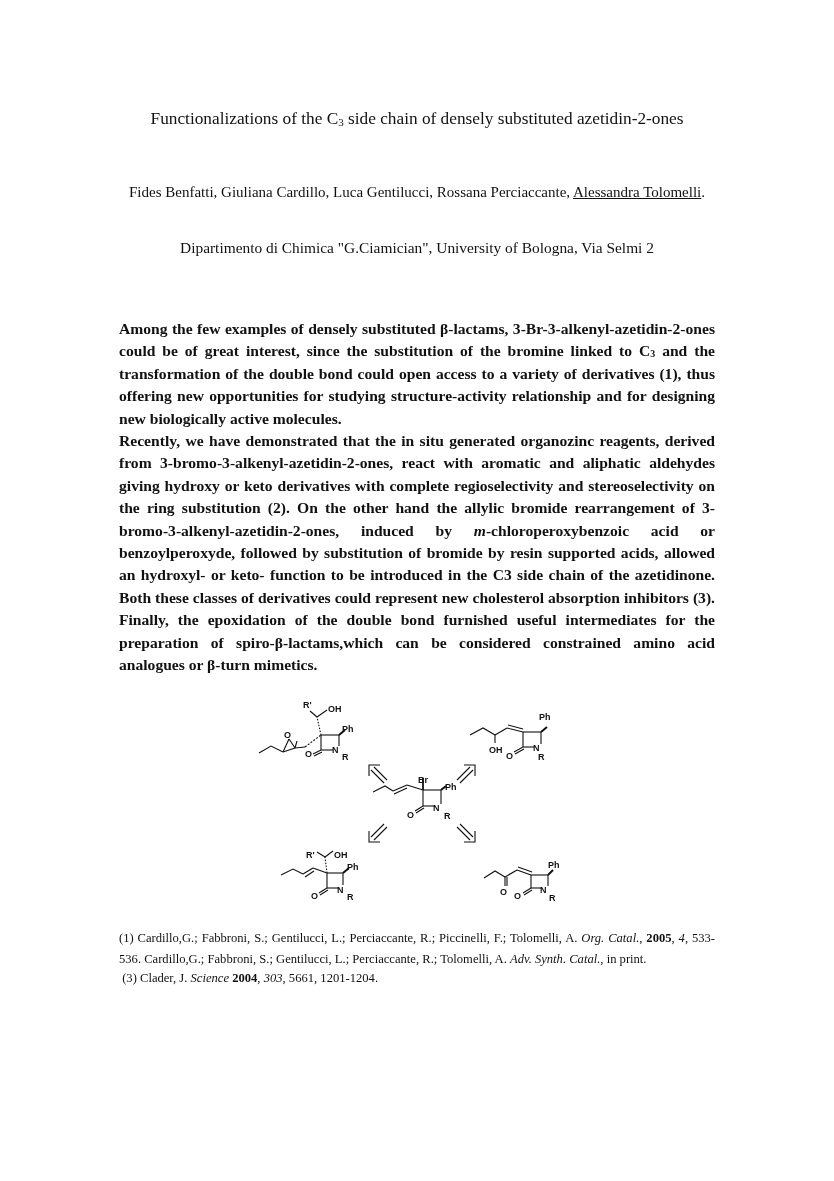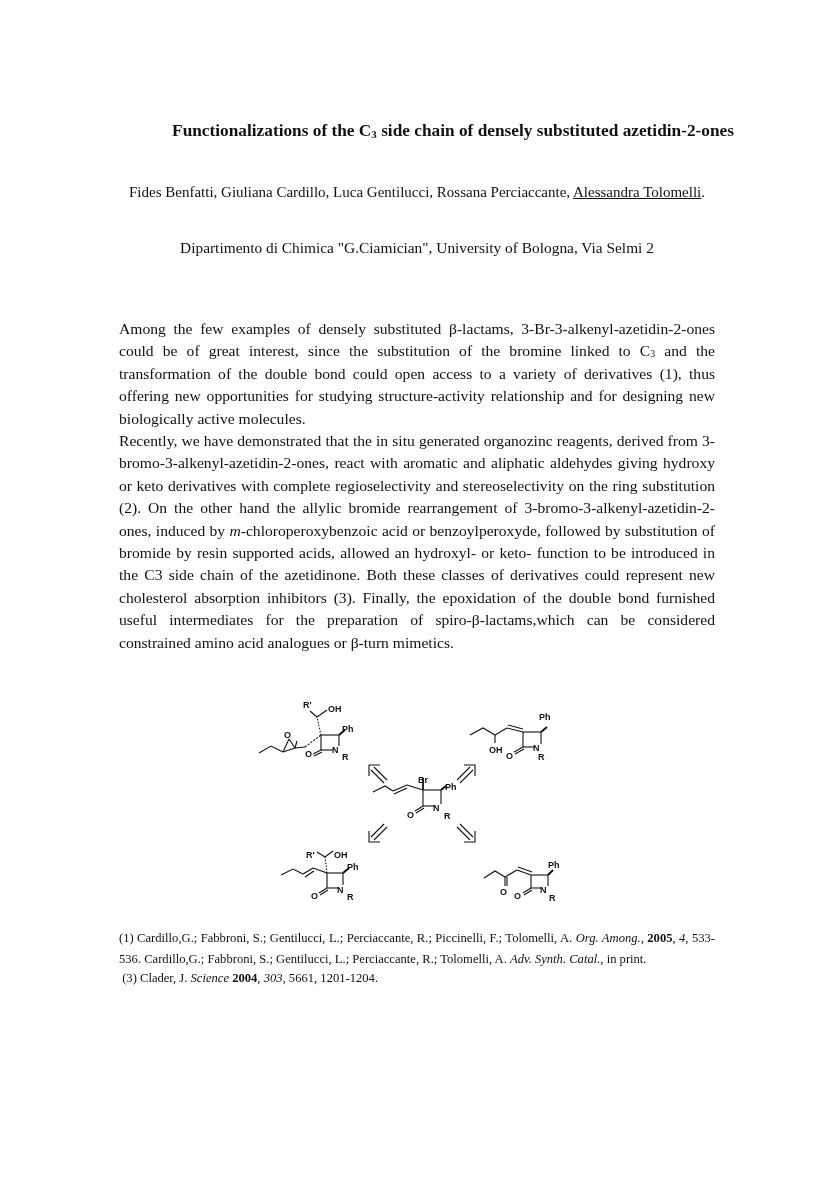--- a/index.html
+++ b/index.html
@@ -1,29 +1,29 @@
 <!DOCTYPE html>
 <html><head>
 <meta charset="utf-8">
 <style>
   html, body { margin: 0; padding: 0; background: #ffffff; }
   body { width: 834px; height: 1181px; position: relative; overflow: hidden;
          font-family: "Liberation Serif", "DejaVu Serif", serif; color: #111; }
-  .title { position: absolute; left: 100px; width: 634px; top: 120px; text-align: right;
-           font-weight: bold; font-size: 17.3px; line-height: 22px; }
+  .title { position: absolute; left: 100px; width: 634px; top: 108px; text-align: center;
+           font-weight: normal; font-size: 17.3px; line-height: 22px; }
   .title sub { font-size: 11px; vertical-align: -2px; line-height: 0; }
   .authors { position: absolute; left: 110px; width: 614px; top: 182px; text-align: center;
              font-size: 15px; line-height: 21px; }
   .authors u { text-decoration: underline; }
   .affil { position: absolute; left: 100px; width: 634px; top: 238px; text-align: center;
            font-size: 15.4px; line-height: 19px; }
   .affil .email { font-style: italic; }
   .body { position: absolute; left: 119px; width: 596px; top: 318px; font-size: 15.6px;
           line-height: 22.4px; text-align: justify; }
-  .body p { margin: 0; }
+  .body p { margin: 0; font-weight: bold; }
   .body sub { font-size: 10px; vertical-align: -1px; line-height: 0; }
   .scheme { position: absolute; left: 255px; top: 690px; width: 340px; height: 225px; }
   .refs { position: absolute; left: 119px; width: 596px; top: 928px; font-size: 12.6px;
           line-height: 16.5px; text-align: justify; }
   .refs p { margin: 0; }
   .refs .r1 { line-height: 21px; }
   .refs b { font-weight: bold; }
   .refs i { font-style: italic; }
   svg text { font-family: "Liberation Sans", "DejaVu Sans", sans-serif; font-weight: bold; font-size: 9px; fill: #111; }
 </style>
@@ -181,15 +181,15 @@
 
   <text x="293" y="178">Ph</text>
   <text x="245" y="205">O</text>
   <text x="259" y="209">O</text>
   <text x="285" y="203">N</text>
   <text x="294" y="211">R</text>
 </svg>
 </div>
 
 <div class="refs">
-  <p class="r1"><span>(1)</span><span> Cardillo,G.; Fabbroni, S.; Gentilucci, L.; Perciaccante, R.; Piccinelli, F.; Tolomelli, A. </span><i>Org. Among.</i><span>, </span><b>2005</b><span>, </span><i>4</i><span>, 533-536. </span><span>Cardillo,G.; Fabbroni, S.; Gentilucci, L.; Perciaccante, R.; Tolomelli, A. </span><i>Adv. Synth. Catal.</i><span>, in print.</span></p>
+  <p class="r1"><span>(1)</span><span> Cardillo,G.; Fabbroni, S.; Gentilucci, L.; Perciaccante, R.; Piccinelli, F.; Tolomelli, A. </span><i>Org. Catal.</i><span>, </span><b>2005</b><span>, </span><i>4</i><span>, 533-536. </span><span>Cardillo,G.; Fabbroni, S.; Gentilucci, L.; Perciaccante, R.; Tolomelli, A. </span><i>Adv. Synth. Catal.</i><span>, in print.</span></p>
   <p>&nbsp;<span>(3)</span><span> Clader, J. </span><i>Science</i> <b>2004</b>, <i>303</i><span>, 5661, 1201-1204.</span></p>
 </div>
 
 </body></html>

